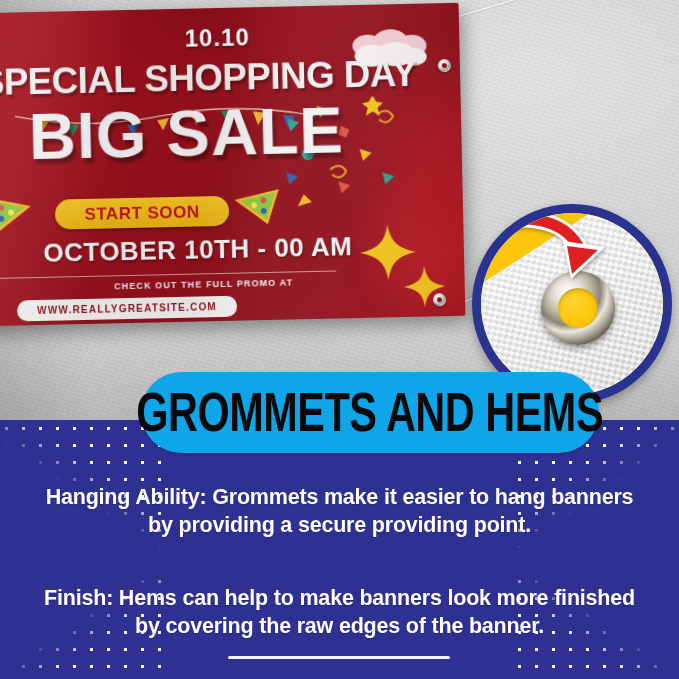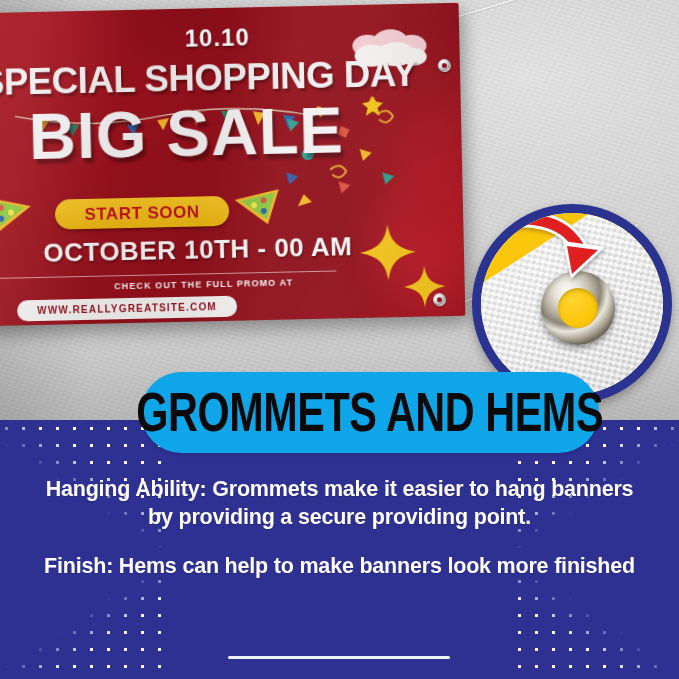--- a/index.html
+++ b/index.html
@@ -209,22 +209,22 @@
     -webkit-mask-image:linear-gradient(214deg, rgba(0,0,0,0) 44%, #000 62%);
     mask-image:linear-gradient(214deg, rgba(0,0,0,0) 44%, #000 62%);
   }
 
   .body-block{
     position:absolute;left:0;right:0;text-align:center;color:#fff;
     font:700 21.5px/1.32 "Liberation Sans", sans-serif;
     letter-spacing:-0.2px;
     text-shadow:0 1px 1px rgba(0,0,0,.18);
   }
-  .body-1{top:55px;}
-  .body-2{top:132px;}
+  .body-1{top:63px;}
+  .body-2{top:164px;}
   .body-block p{margin:0;}
 
   .bottom-rule{
     position:absolute;left:228px;top:236px;width:222px;height:3px;background:#eef1fb;
     border-radius:2px;
   }
 </style>
 </head>
 <body>
 
@@ -345,20 +345,21 @@
     <div class="dots dots-bl"></div>
     <div class="dots dots-br"></div>
 
     <div class="body-block body-1">
       <p>Hanging Ability: Grommets make it easier to hang banners</p>
       <p>by providing a secure providing point.</p>
     </div>
 
     <div class="body-block body-2">
       <p>Finish: Hems can help to make banners look more finished</p>
+      <p>by covering the raw edges of the banner.</p>
     </div>
 
     <div class="bottom-rule"></div>
   </div>
 
   <div class="pill">
     <span class="pill-title">GROMMETS AND HEMS</span>
   </div>
 
 </div>

